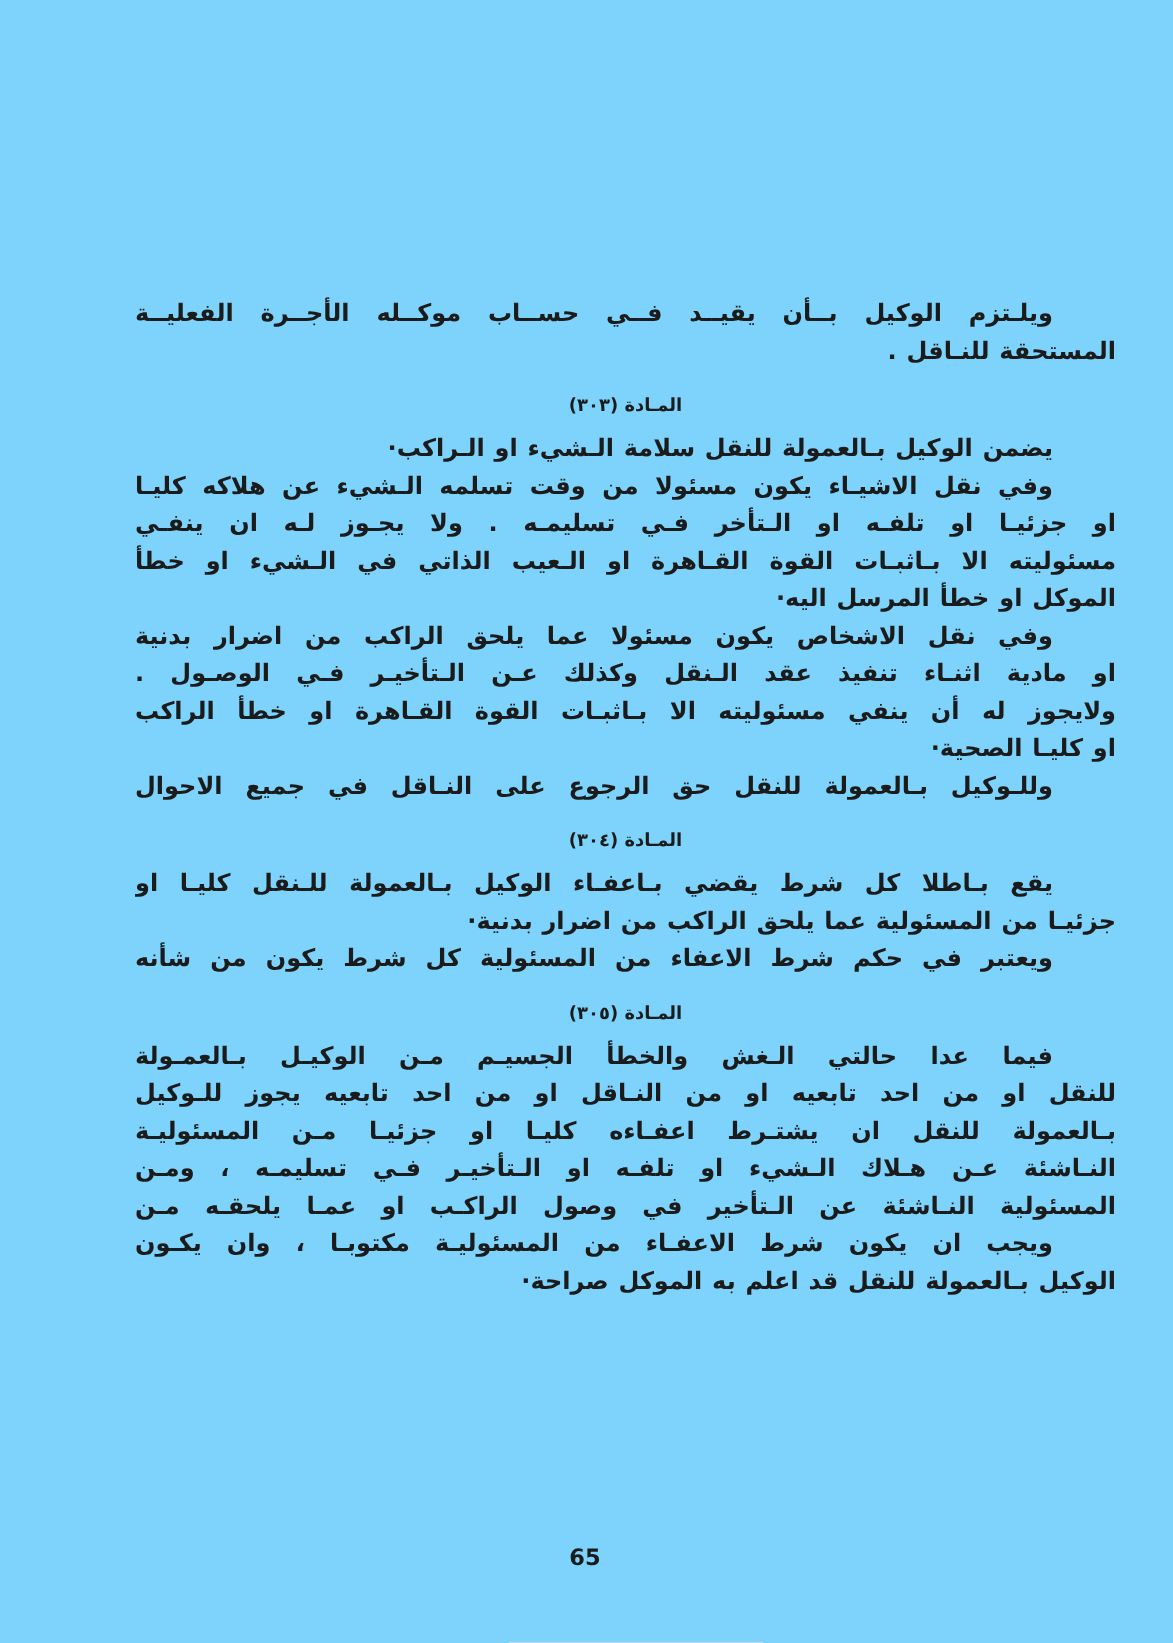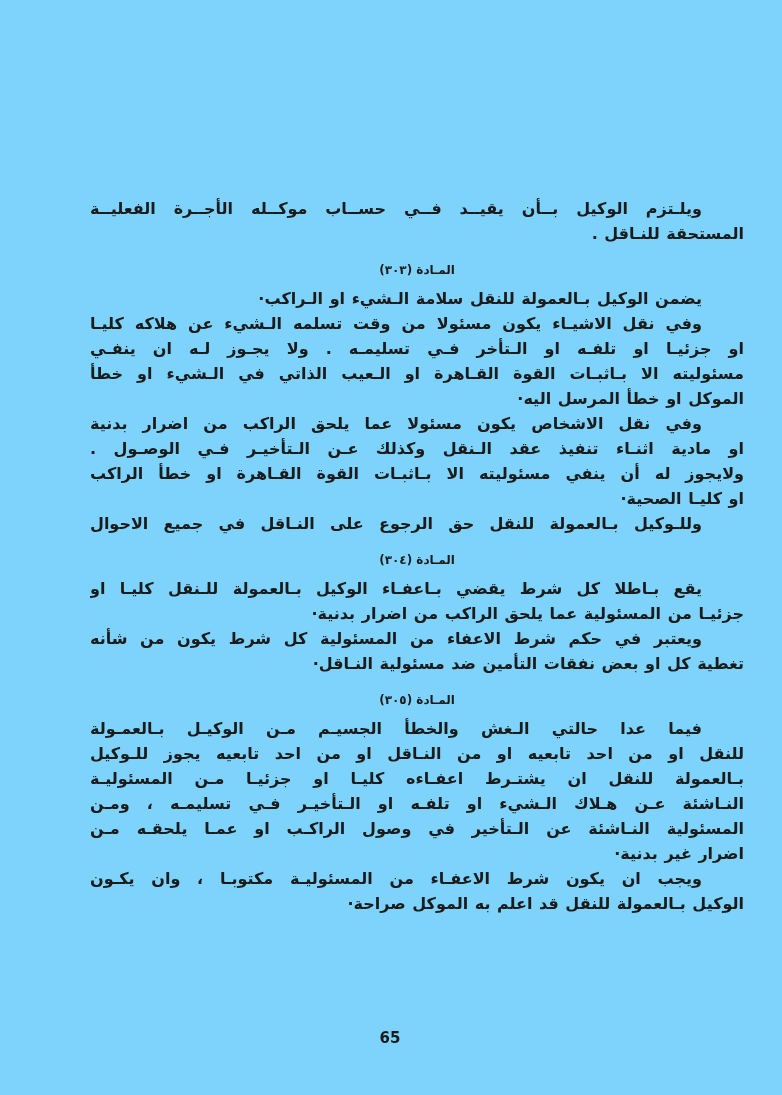--- a/index.html
+++ b/index.html
@@ -97,31 +97,29 @@
       <div class="line first">وللـوكيل بـالعمولة للنقل حق الرجوع على النـاقل في جميع الاحوال</div>
     </div>
 
     <div class="article-title">المـادة (٣٠٤)</div>
     <div class="para">
       <div class="line first">يقع بـاطلا كل شرط يقضي بـاعفـاء الوكيل بـالعمولة للـنقل كليـا او</div>
       <div class="line last">جزئيـا من المسئولية عما يلحق الراكب من اضرار بدنية·</div>
     </div>
     <div class="para">
       <div class="line first">ويعتبر في حكم شرط الاعفاء من المسئولية كل شرط يكون من شأنه</div>
-      <div class="line last">تغطية كل او بعض نفقات التأمين ضد مسئولية النـاقل·</div>
     </div>
 
     <div class="article-title">المـادة (٣٠٥)</div>
     <div class="para">
       <div class="line first">فيما عدا حالتي الـغش والخطأ الجسيـم مـن الوكيـل بـالعمـولة</div>
       <div class="line">للنقل او من احد تابعيه او من النـاقل او من احد تابعيه يجوز للـوكيل</div>
       <div class="line">بـالعمولة للنقل ان يشتـرط اعفـاءه كليـا او جزئيـا مـن المسئوليـة</div>
       <div class="line">النـاشئة عـن هـلاك الـشيء او تلفـه او الـتأخيـر فـي تسليمـه ، ومـن</div>
       <div class="line">المسئولية النـاشئة عن الـتأخير في وصول الراكـب او عمـا يلحقـه مـن</div>
-      <div class="line last">اضرار غير بدنية·</div>
     </div>
     <div class="para">
       <div class="line first">ويجب ان يكون شرط الاعفـاء من المسئوليـة مكتوبـا ، وان يكـون</div>
       <div class="line last">الوكيل بـالعمولة للنقل قد اعلم به الموكل صراحة·</div>
     </div>
 
   </div>
 
   <div class="page-number">65</div>
 </div>

